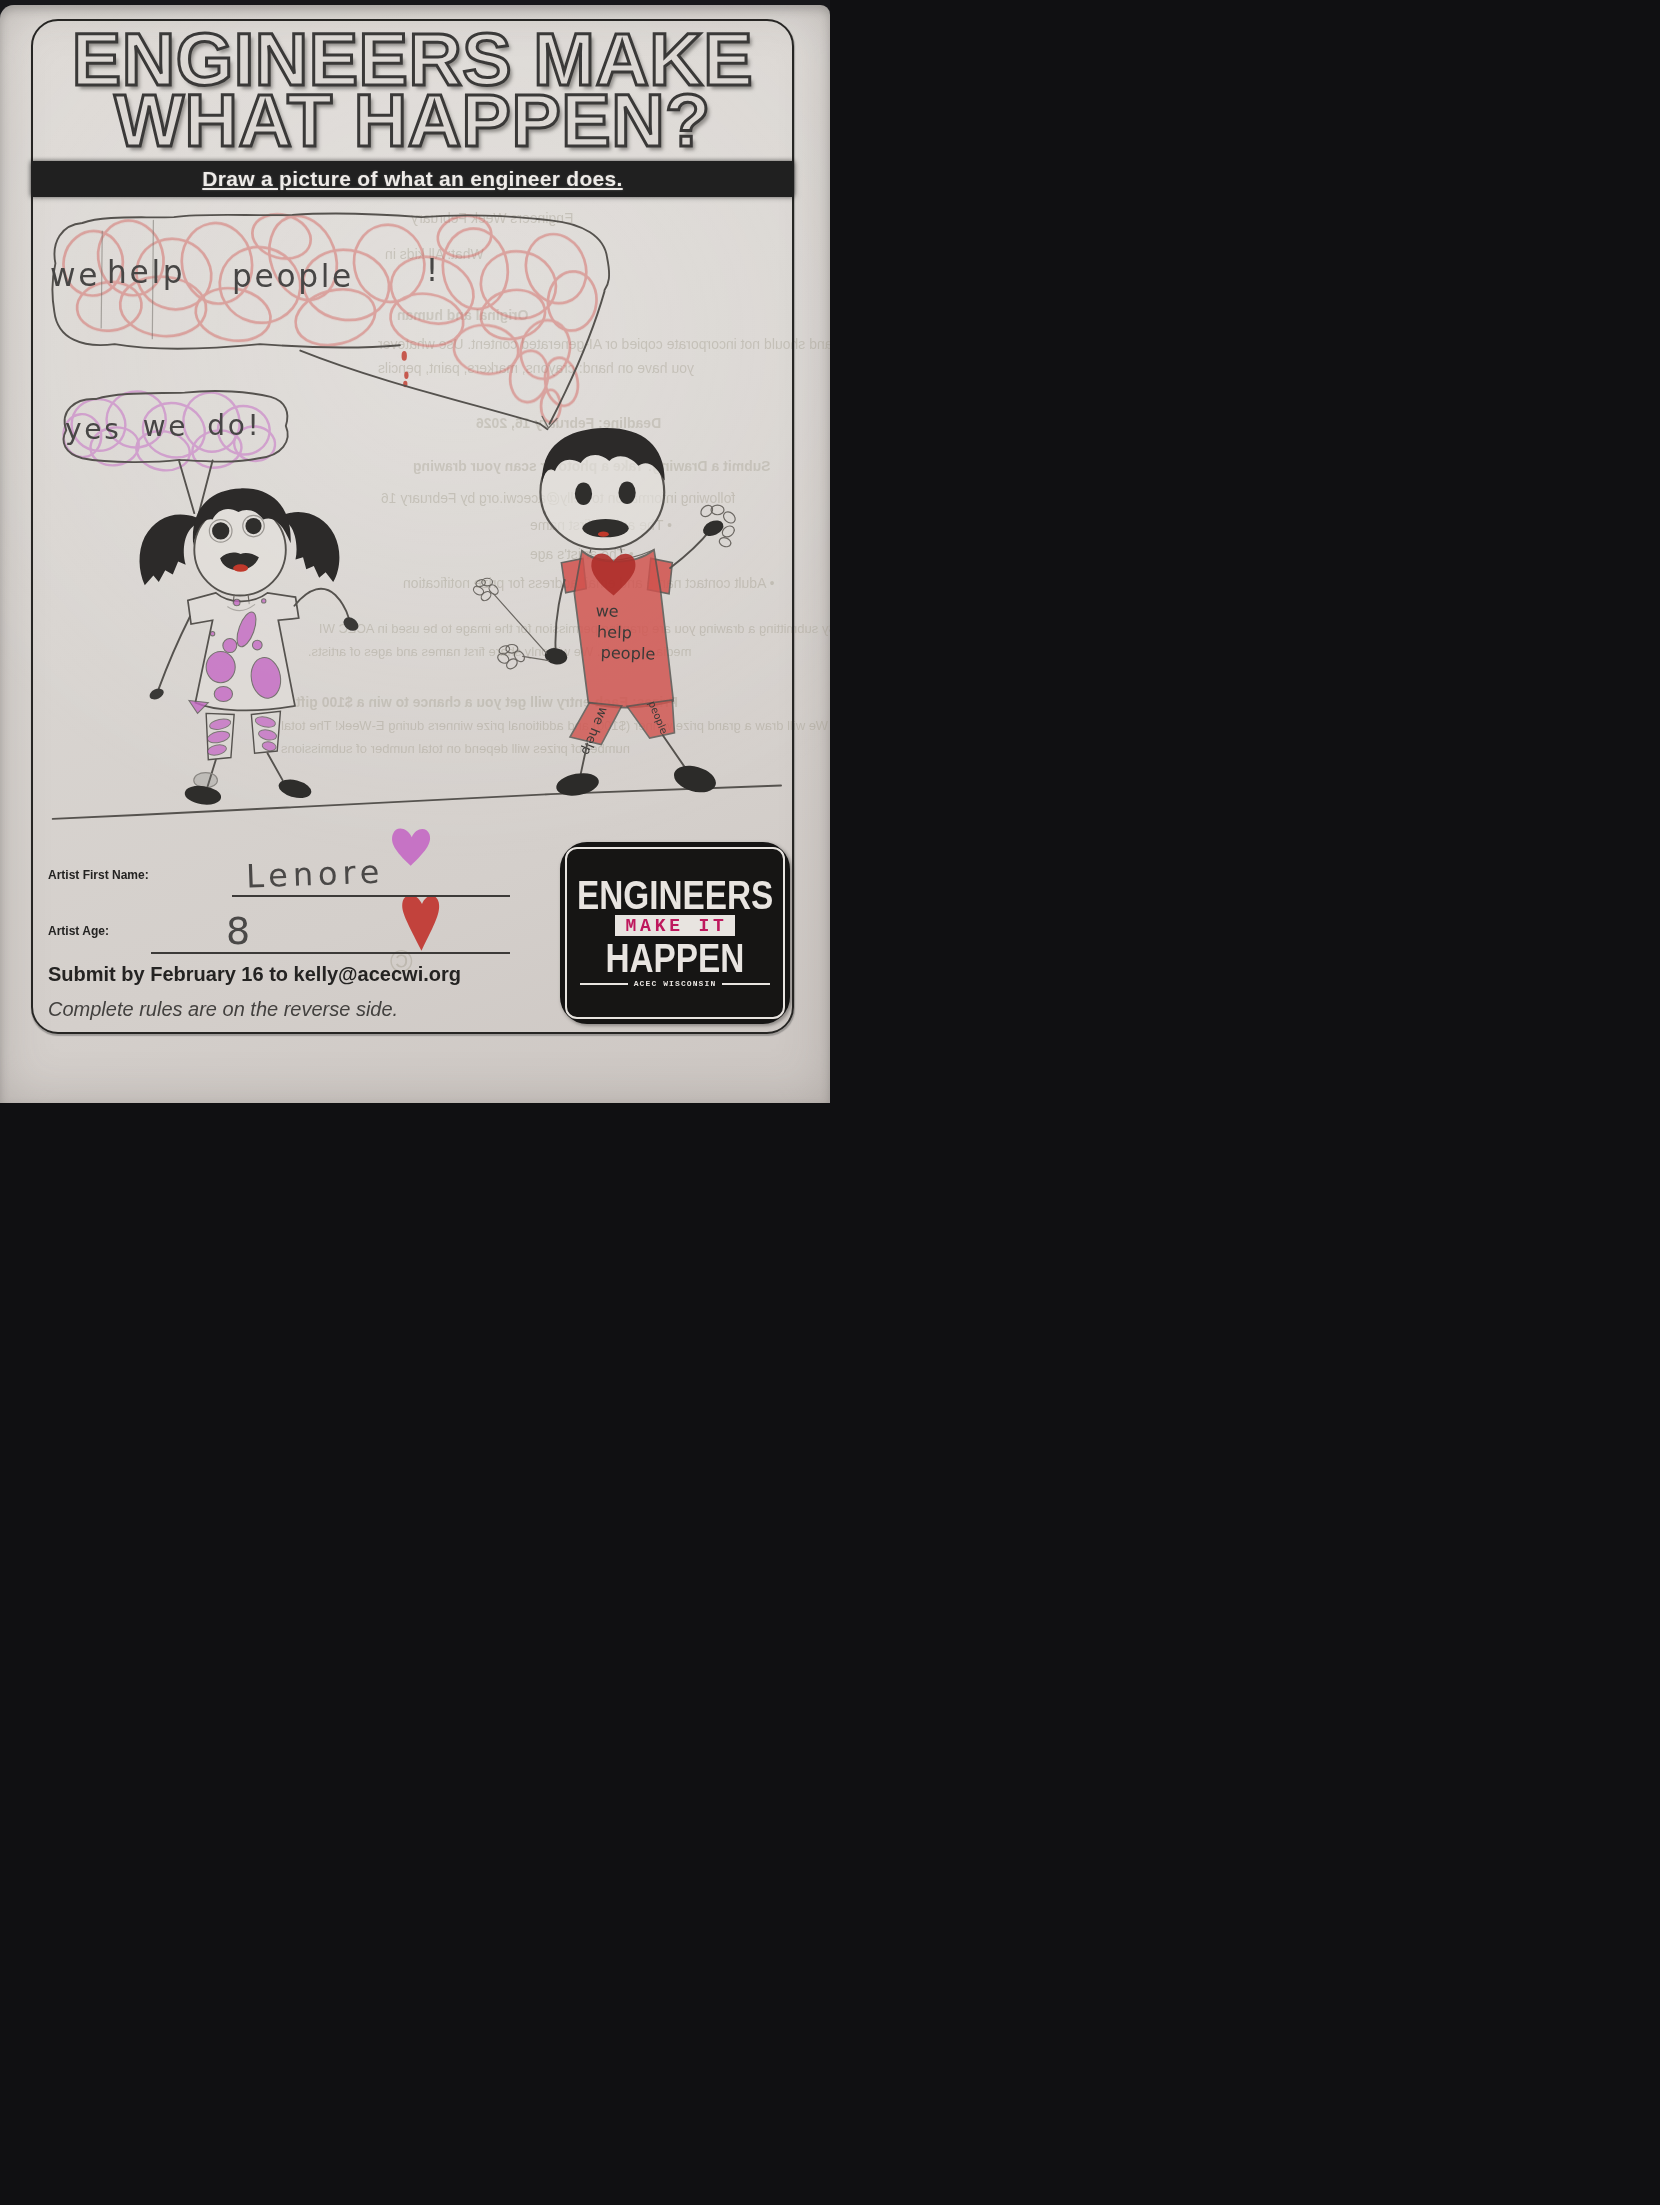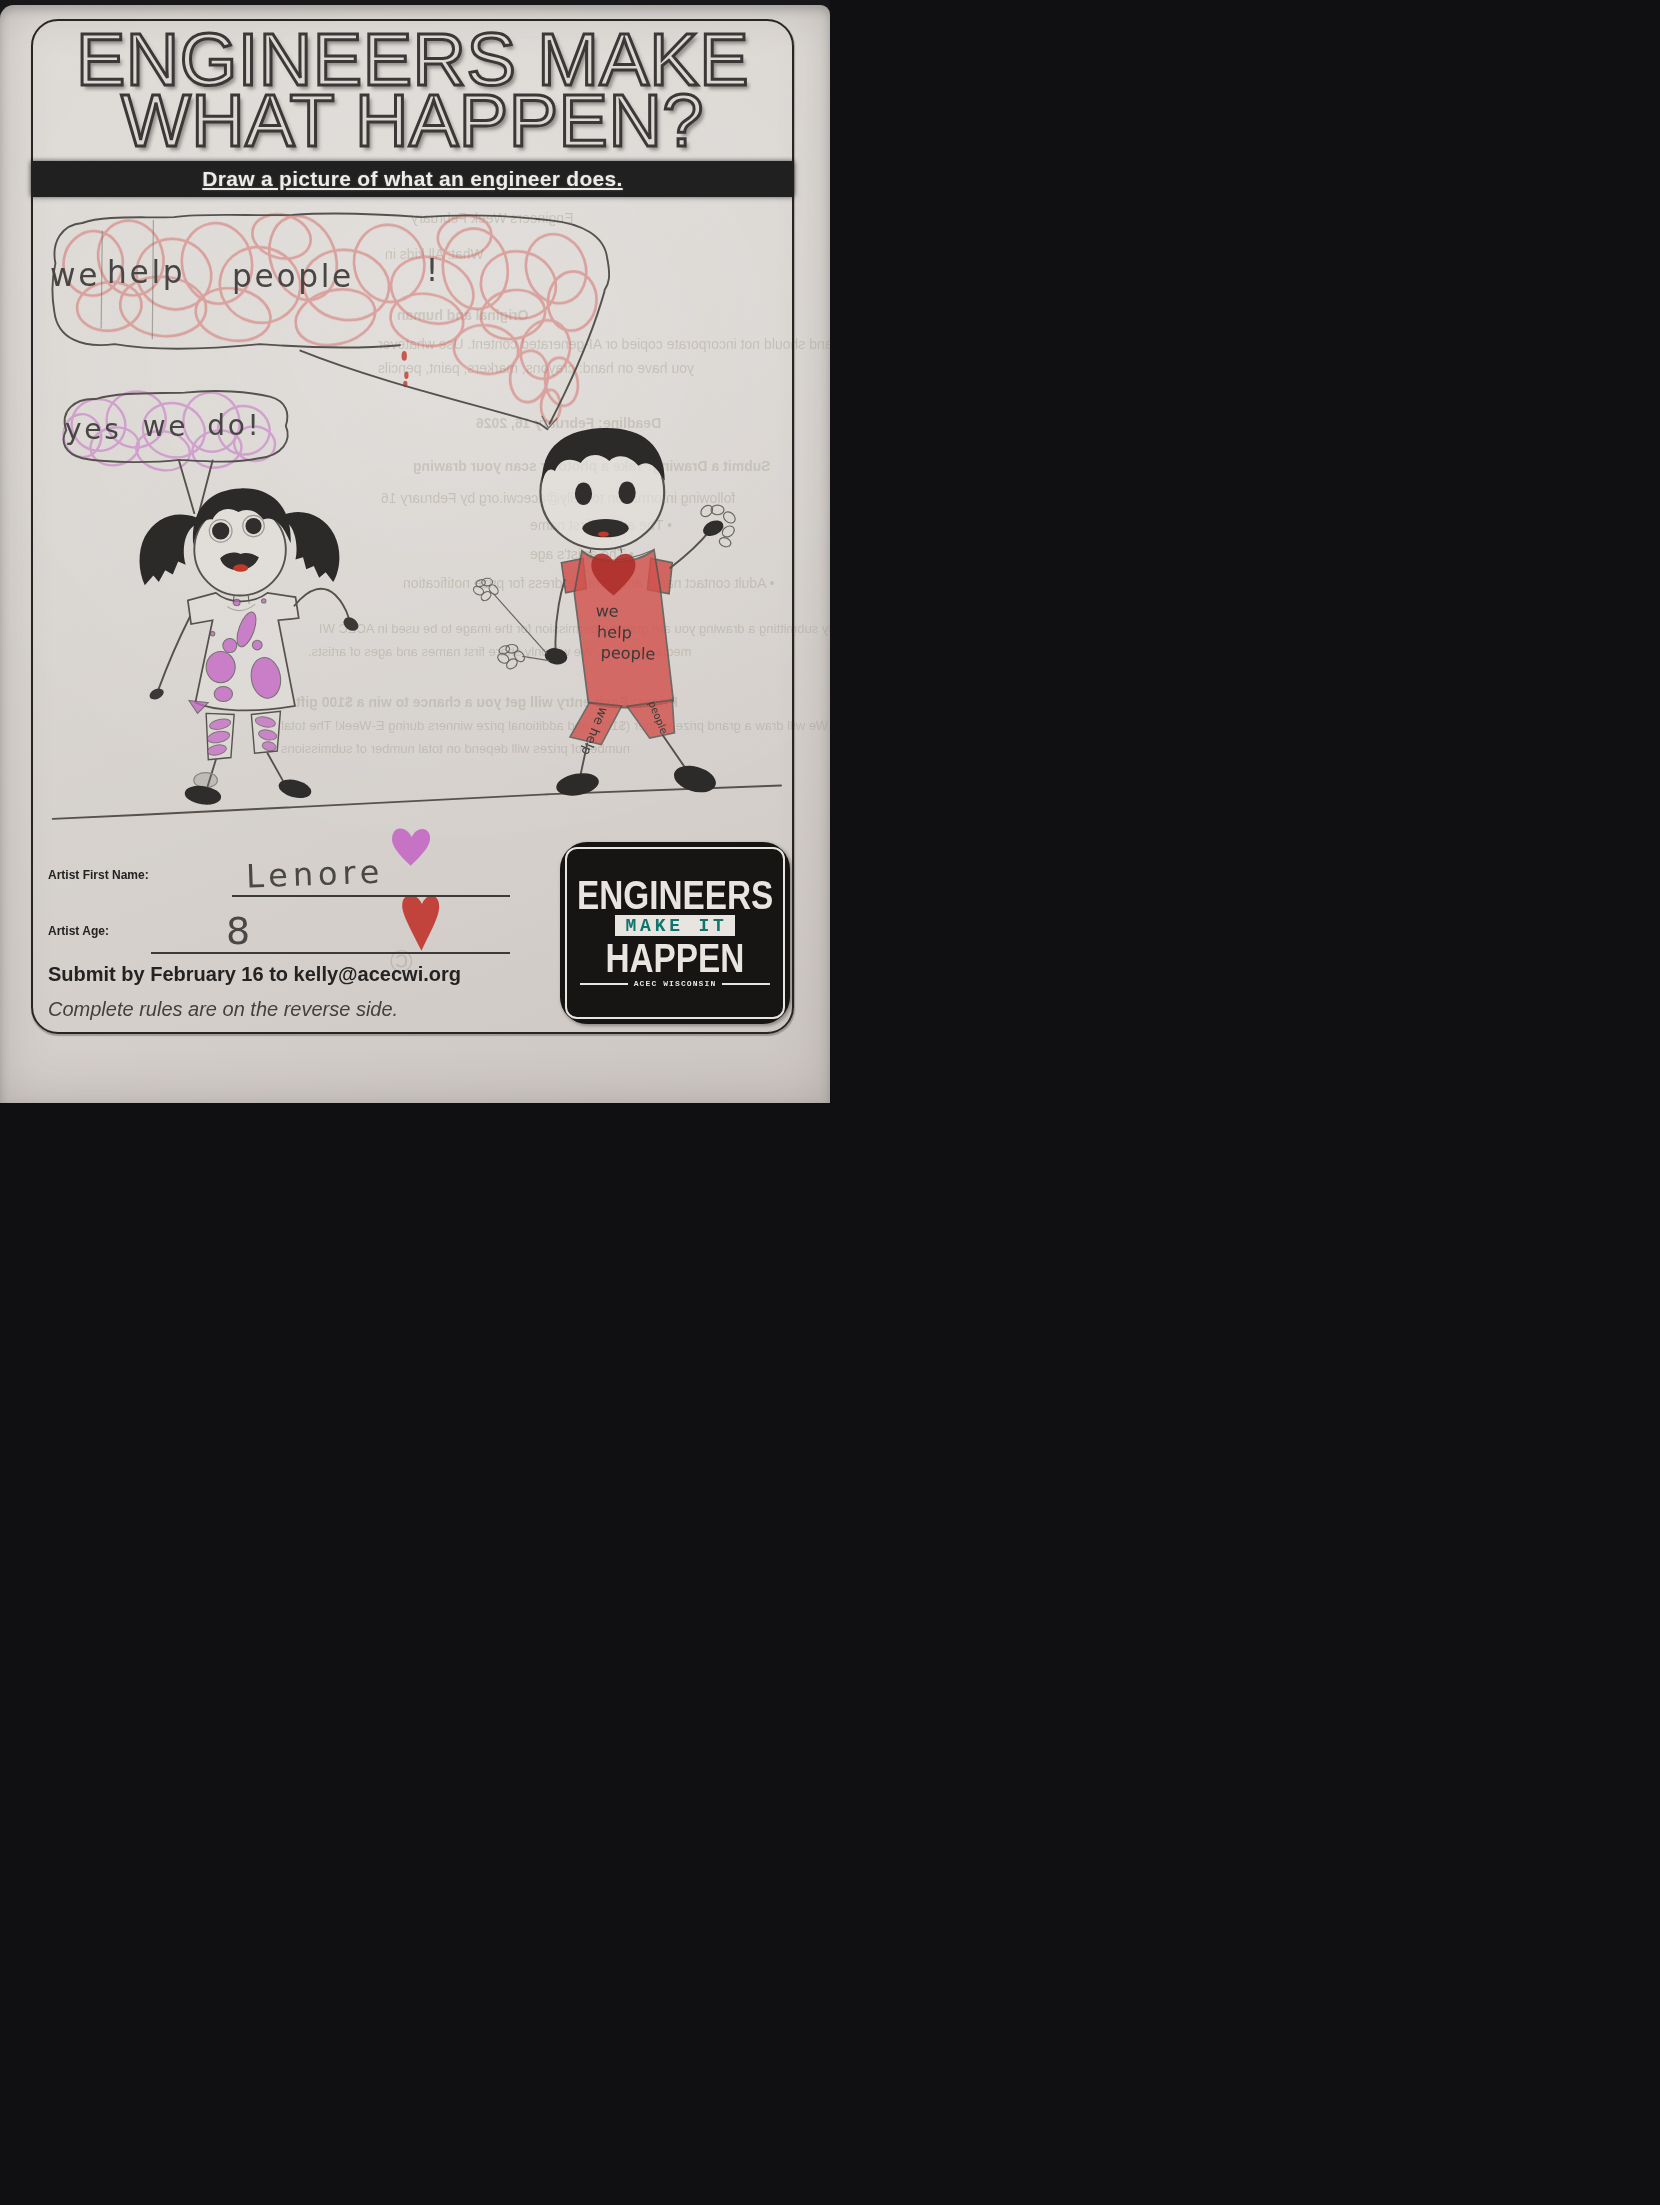--- a/index.html
+++ b/index.html
@@ -14,21 +14,21 @@
     background:
       radial-gradient(120% 80% at 55% 30%, rgba(255,255,255,.20), rgba(255,255,255,0) 60%),
       linear-gradient(160deg,#dedad6 0%, #d9d5d1 45%, #d4cfcb 75%, #ccc6c2 100%);
     border-radius:14px 9.7px 0 0;
     box-shadow:inset 0 0 49px rgba(90,84,80,.25), inset 0 4.3px 9.7px rgba(40,40,40,.25);}
   
   .sheet-border{position:absolute; left:31px; top:14px; width:763px; height:1015px;
     border:2.7px solid #262523; border-radius:27px; box-shadow:0.5px 1.1px 1.1px rgba(60,60,60,.35);}
   
   .title{position:absolute; left:31px; top:25px; width:763px; text-align:center;
-    font-weight:normal; font-size:74px; line-height:.82; letter-spacing:0.5px;
+    font-weight:bold; font-size:74px; line-height:.82; letter-spacing:0.5px;
     color:#dcd8d4; -webkit-text-stroke:3px #3a3938;
     text-shadow:3.2px 4.3px 3.8px rgba(80,78,75,.55);}
   
   .banner{position:absolute; left:31px; top:156px; width:763px; height:36px;
     background:var(--banner-bg); display:flex; align-items:center; justify-content:center;
     box-shadow:0 1.1px 5.4px rgba(25,25,25,.55), 0 -1.1px 4.3px rgba(25,25,25,.35); filter:blur(0.2px);}
   .banner span{color:#eeebe8; font-weight:bold; font-size:21px; letter-spacing:0.3px;
     text-shadow:0 0 2.2px rgba(255,255,255,.25);text-decoration:underline;}
   
   .bleed{position:absolute; white-space:nowrap; color:#96917f; opacity:.34;
@@ -51,21 +51,21 @@
   .rules{position:absolute; font-style:italic; font-size:20px; color:#43413f;text-align:center;}
   
   .logo{position:absolute; left:560px; top:837px; width:230px; height:182px;
     background:#161514; border-radius:27px; padding:5.4px;
     box-shadow:1.1px 1.6px 3.2px rgba(50,48,45,.4);}
   .logo-inner{width:100%; height:100%; border:2.7px solid #e8e4e0; border-radius:12px;
     background:#161514; display:flex; flex-direction:column; align-items:center;
     justify-content:center; gap:1.1px; overflow:hidden;}
   .logo-big{color:#e8e4e0; font-weight:bold; font-size:34px; letter-spacing:0;
     transform:scaleY(1.22) scaleX(.98); line-height:1;}
-  .logo-mid{background:#e8e4e0; color:#0f766e; font-family:"Liberation Mono",monospace;
+  .logo-mid{background:#e8e4e0; color:#be185d; font-family:"Liberation Mono",monospace;
     font-weight:bold; font-size:18px; letter-spacing:3.8px; padding:0.5px 7.6px 0.5px 10.8px; margin:2.7px 0;}
   .logo-org{display:flex; align-items:center; gap:5.4px; width:88%; margin-top:4.3px;}
   .logo-org .bar{flex:1; height:2.2px; background:#e8e4e0;}
   .logo-org span{color:#e8e4e0; font-family:"Liberation Mono",monospace; font-weight:bold;
     font-size:8px; letter-spacing:1.1px; white-space:nowrap;}
 </style>
 </head>
 <body>
 
 <div class="photo">

